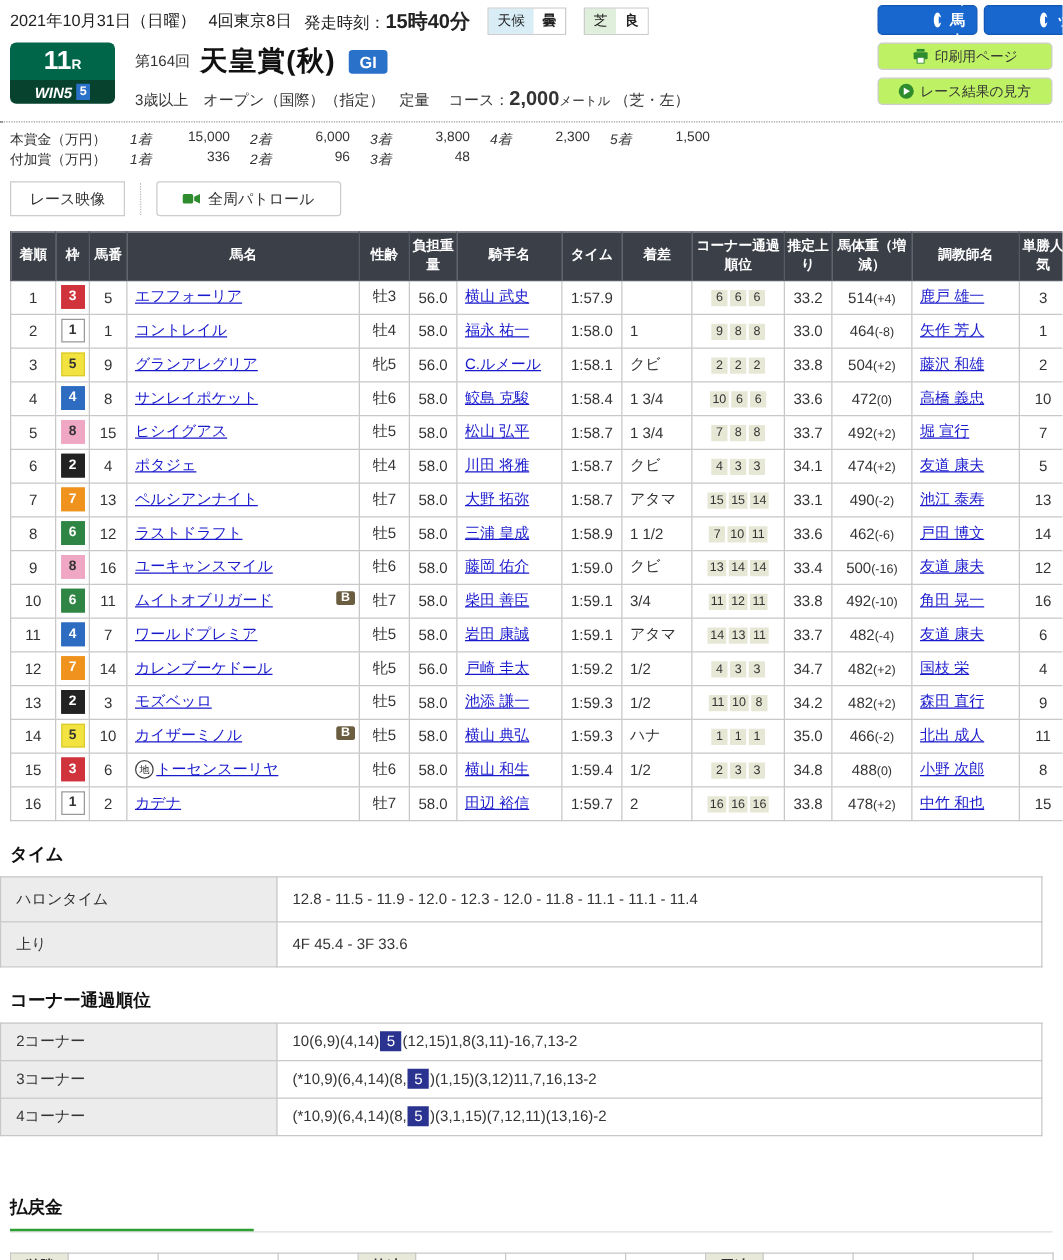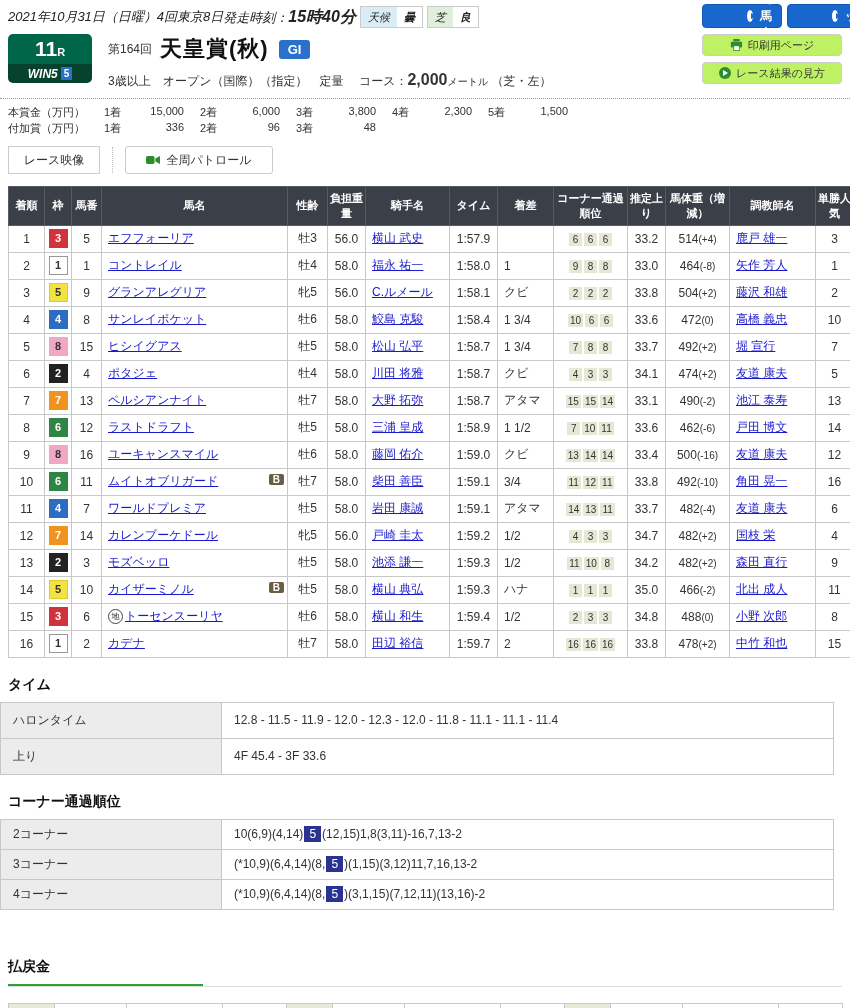--- a/index.html
+++ b/index.html
@@ -2,21 +2,21 @@
 <html><head>
 <meta charset="utf-8">
 <style>
   html,body{margin:0;padding:0;}
   body{width:850px;height:1008px;overflow:hidden;background:#fff;
        font-family:"Liberation Sans","DejaVu Sans",sans-serif;font-size:12px;color:#333;position:relative;}
   a{cursor:pointer;}
   .lnk{color:#1a1acd;text-decoration:underline;}
 
   
-  .top-line{display:flex;align-items:center;gap:0;padding:6px 8px 0;font-size:13px;color:#222;font-style:italic;}
+  .top-line{display:flex;align-items:center;gap:10px;padding:6px 8px 0;font-size:13px;color:#222;}
   .start-time{font-size:16px;font-weight:bold;}
   .chip{display:inline-flex;border:1px solid #ccc;height:20px;line-height:20px;font-size:11px;margin-left:4px;}
   .chip .cl{padding:0 7px;background:#d9edf7;text-align:right;}
   .chip.turf .cl{background:#e0efdb;}
   .chip .cv{padding:0 7px;background:#fff;font-weight:bold;}
 
   
   .top-right{position:absolute;top:4px;right:8px;width:140px;display:flex;flex-direction:column;gap:6px;z-index:5;}
   .tr-row{display:flex;gap:5px;}
   .btn-blue{flex:1;display:flex;align-items:center;justify-content:center;gap:4px;height:24px;
@@ -44,21 +44,21 @@
   .grade{background:#2a71ca;color:#fff;font-size:13px;font-weight:bold;padding:2px 9px;border-radius:3px;margin-left:10px;}
   .rt2{font-size:12px;margin-top:7px;color:#333;}
   .dist{font-size:16px;font-weight:bold;}
   .dunit{font-size:10px;}
   .dotrule{border-bottom:1px dotted #999;margin-top:8px;}
 
   
   .prize-wrap{margin:6px 0 0;}
   .prize-row{display:flex;font-size:11px;margin:1px 8px;color:#333;}
   .prize-row .plabel{width:96px;}
-  .prize-row .prank{width:30px;}
+  .prize-row .prank{width:30px;font-style:italic;}
   .prize-row .pval{width:50px;text-align:right;margin-right:16px;}
 
   
   .video-row{display:flex;align-items:center;margin:10px 8px 0;gap:8px;}
   .video-tab{width:90px;height:26px;line-height:26px;text-align:center;border:1px solid #ccc;background:#fff;font-size:12px;}
   .play-btn{width:160px;height:28px;background:#3e8c1c;border:1px solid #2f6b14;border-radius:3px;color:#fff;
             font-weight:bold;font-size:13px;display:flex;align-items:center;justify-content:center;gap:7px;}
   .vdiv{border-left:1px dotted #bbb;height:26px;margin:0 4px;}
   .vbtn{width:148px;height:28px;background:#fff;border:1px solid #ccc;border-radius:3px;color:#333;font-size:12px;
         display:flex;align-items:center;justify-content:center;gap:6px;}

